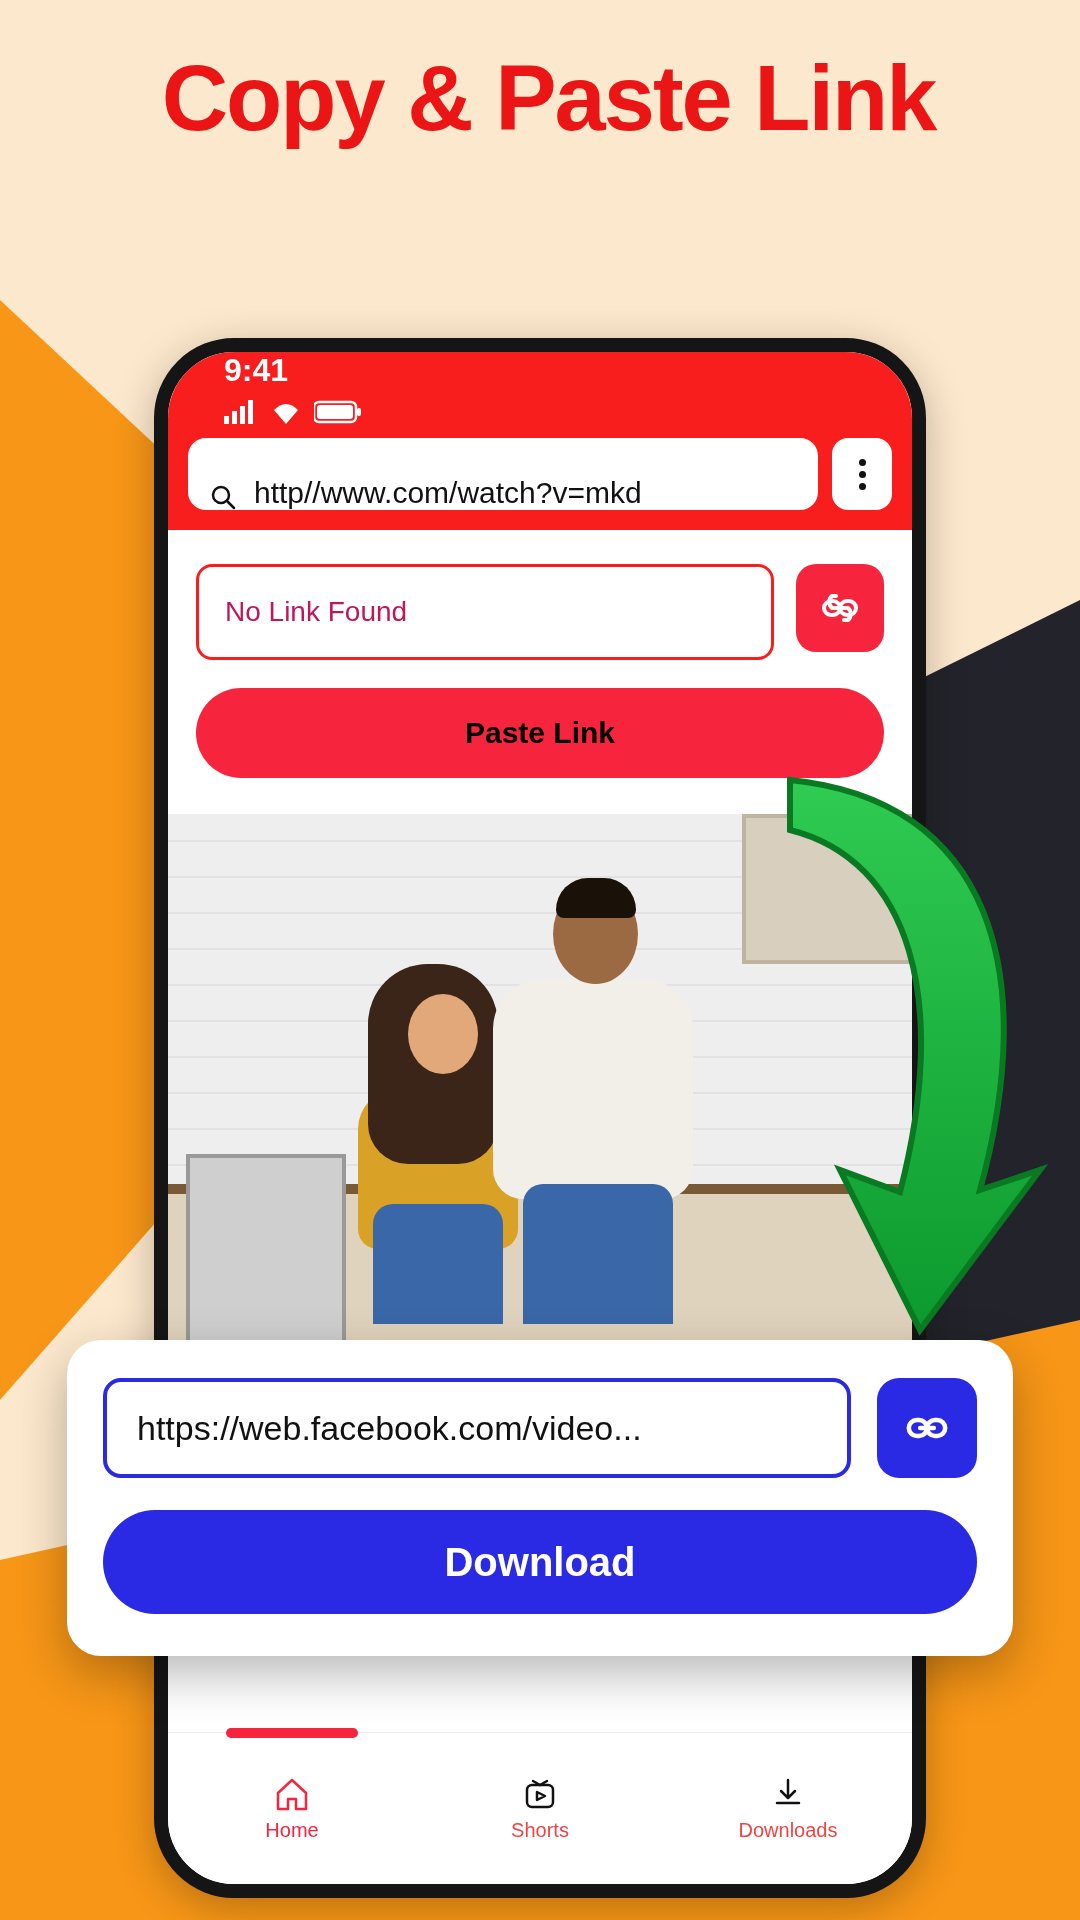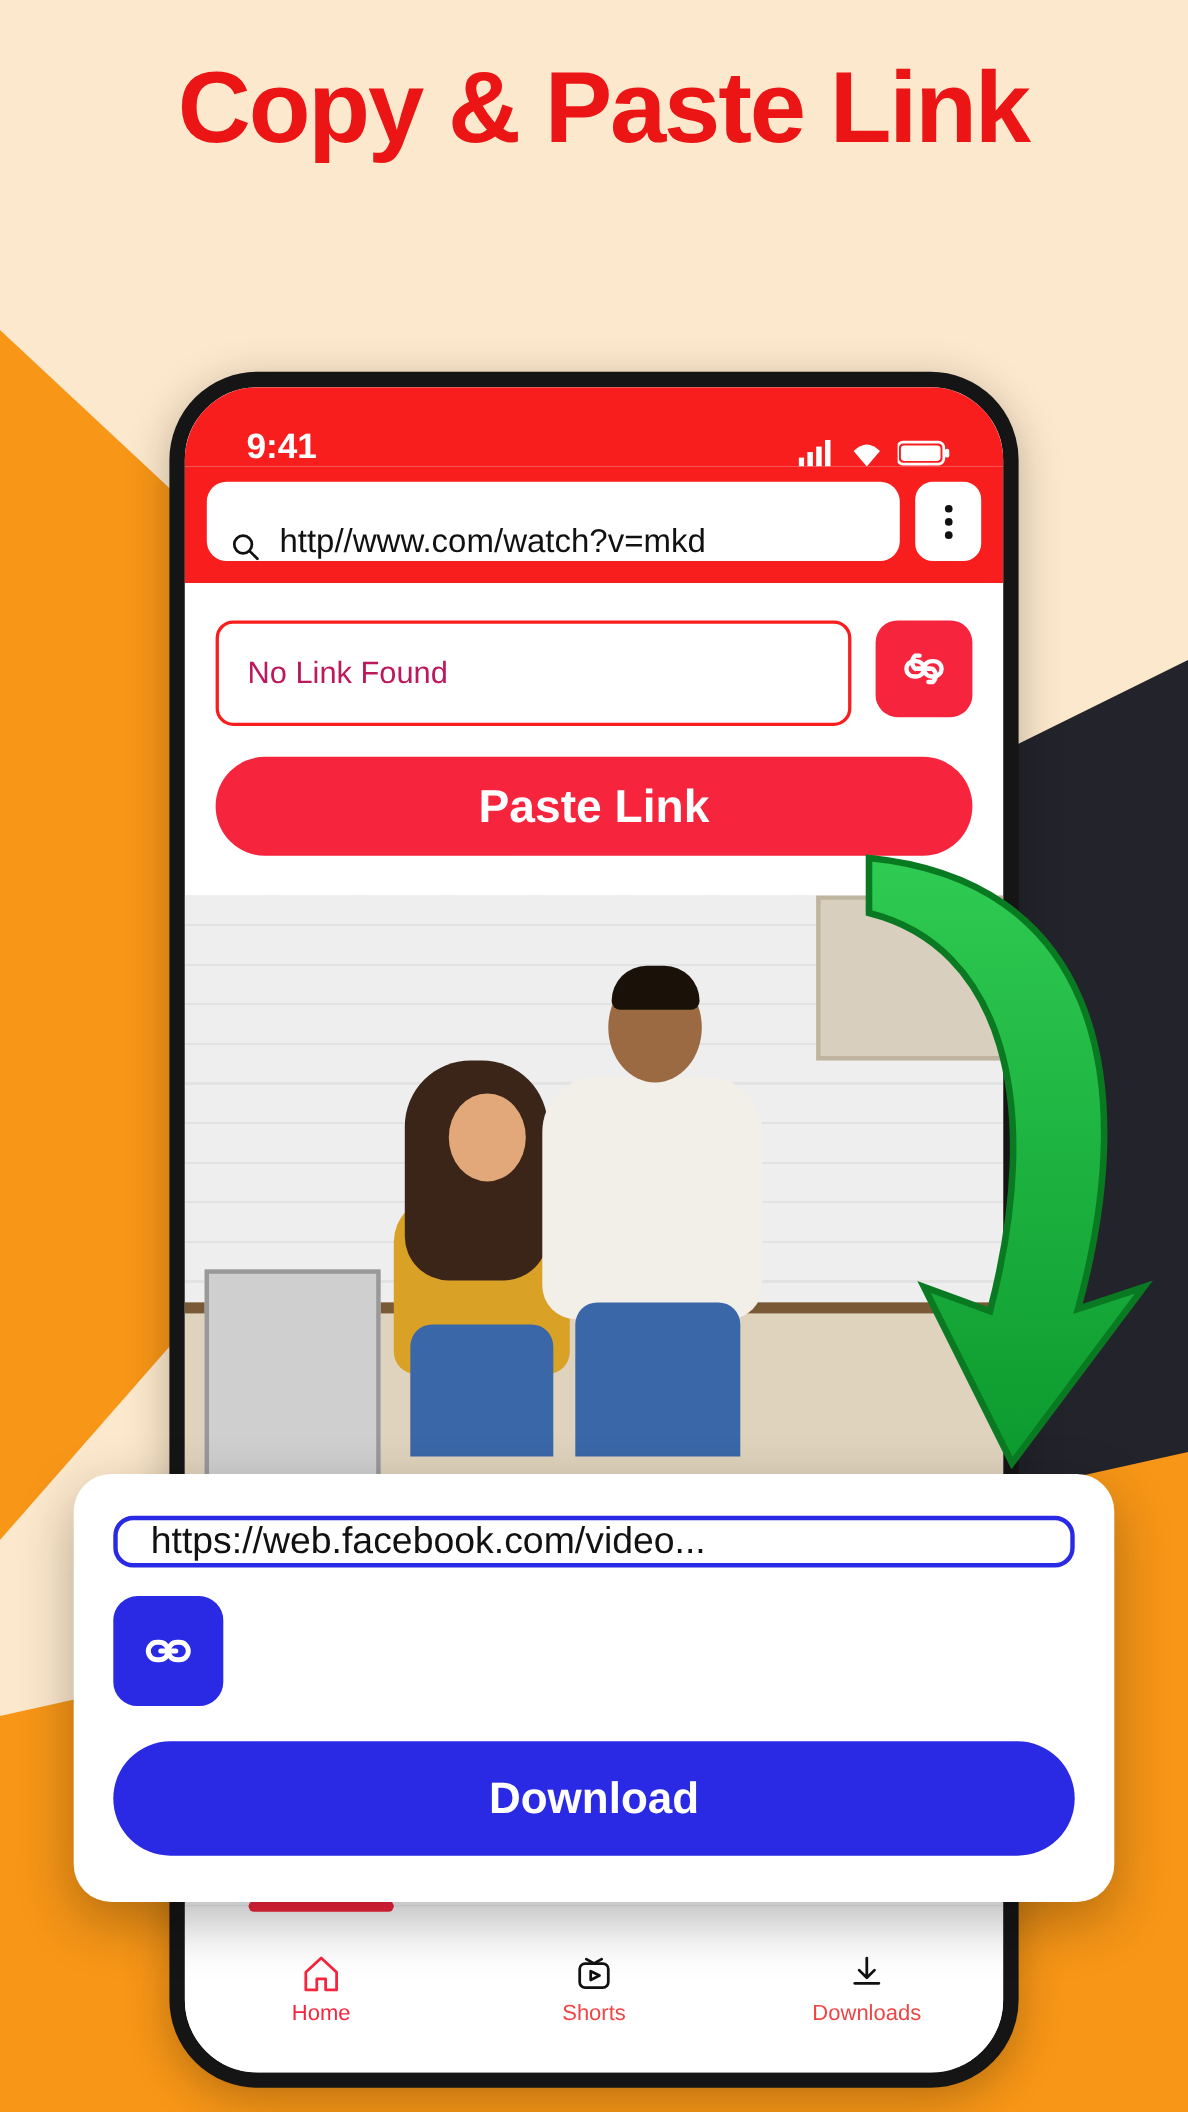--- a/index.html
+++ b/index.html
@@ -70,24 +70,25 @@
   border-radius: 80px;
   overflow: hidden;
   box-shadow: 0 10px 40px rgba(0,0,0,.25);
 }
 
 
 .status-bar {
   background: #F91E1E;
   height: 72px;
   display: flex;
-  align-items: flex-end;
+  align-items: flex-start;
   justify-content: space-between;
   padding: 0 48px 0 56px;
   color: #fff;
+  flex-direction: column;
 }
 .status-time { font-size: 32px; font-weight: 600; }
 .status-icons { display: flex; align-items: center; gap: 12px; }
 
 
 .url-row {
   background: #F91E1E;
   padding: 14px 20px 20px;
   display: flex;
   gap: 14px;
@@ -145,22 +146,22 @@
   align-items: center;
   justify-content: center;
 }
 .paste-btn {
   height: 90px;
   background: #F6243D;
   border-radius: 50px;
   display: flex;
   align-items: center;
   justify-content: center;
-  color: #ffffff;
-  font-size: 42px;
+  color: #000000;
+  font-size: 30px;
   font-weight: 700;
   margin-bottom: 36px;
   margin-top: 19px;
 }
 .video-thumb {
   margin: 0 -28px;
   height: 530px;
   background: #e8e4df;
   position: relative;
   overflow: hidden;
@@ -223,21 +224,20 @@
   width: 946px;
   background: #fff;
   border-radius: 34px;
   box-shadow: 0 18px 50px rgba(0,0,0,.28);
   padding: 38px 36px 42px;
 }
 .dl-row {
   display: flex;
   gap: 26px;
   margin-bottom: 32px;
-  flex-direction: column;
 }
 .dl-input {
   flex: 1;
   border: 4px solid #2A29E4;
   border-radius: 18px;
   height: 100px;
   display: flex;
   align-items: center;
   padding: 0 30px;
   font-size: 34px;

